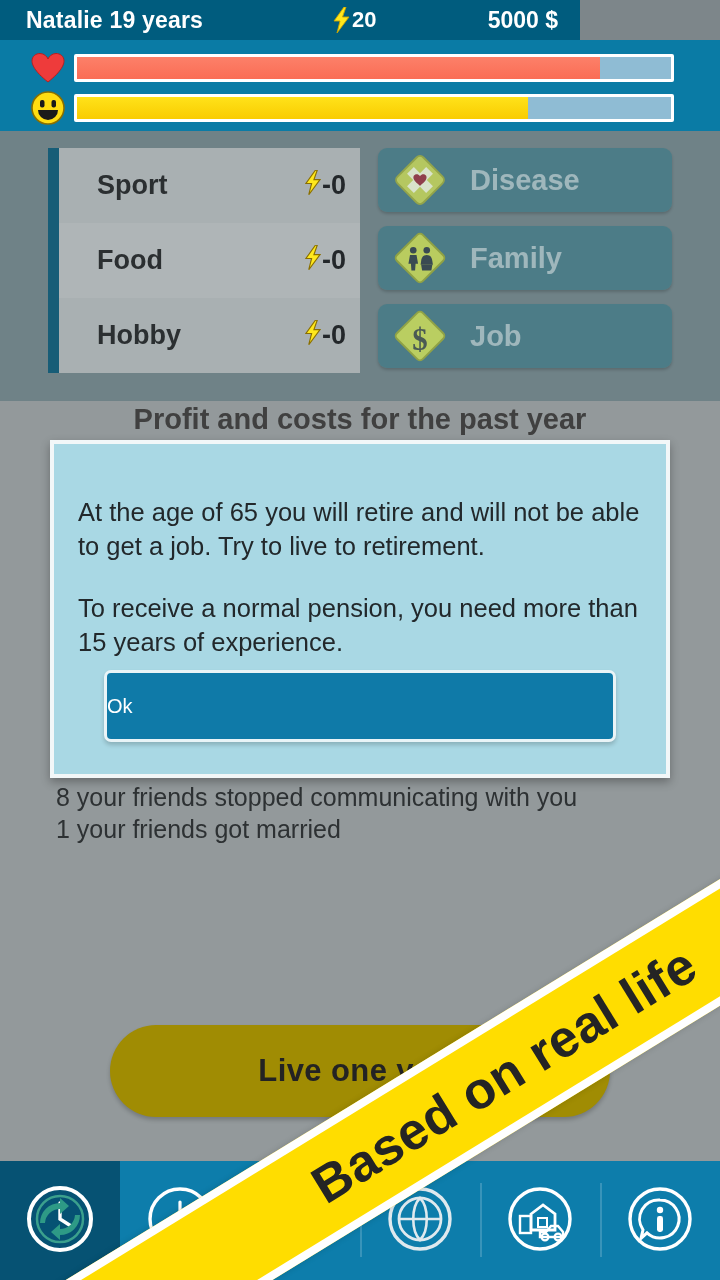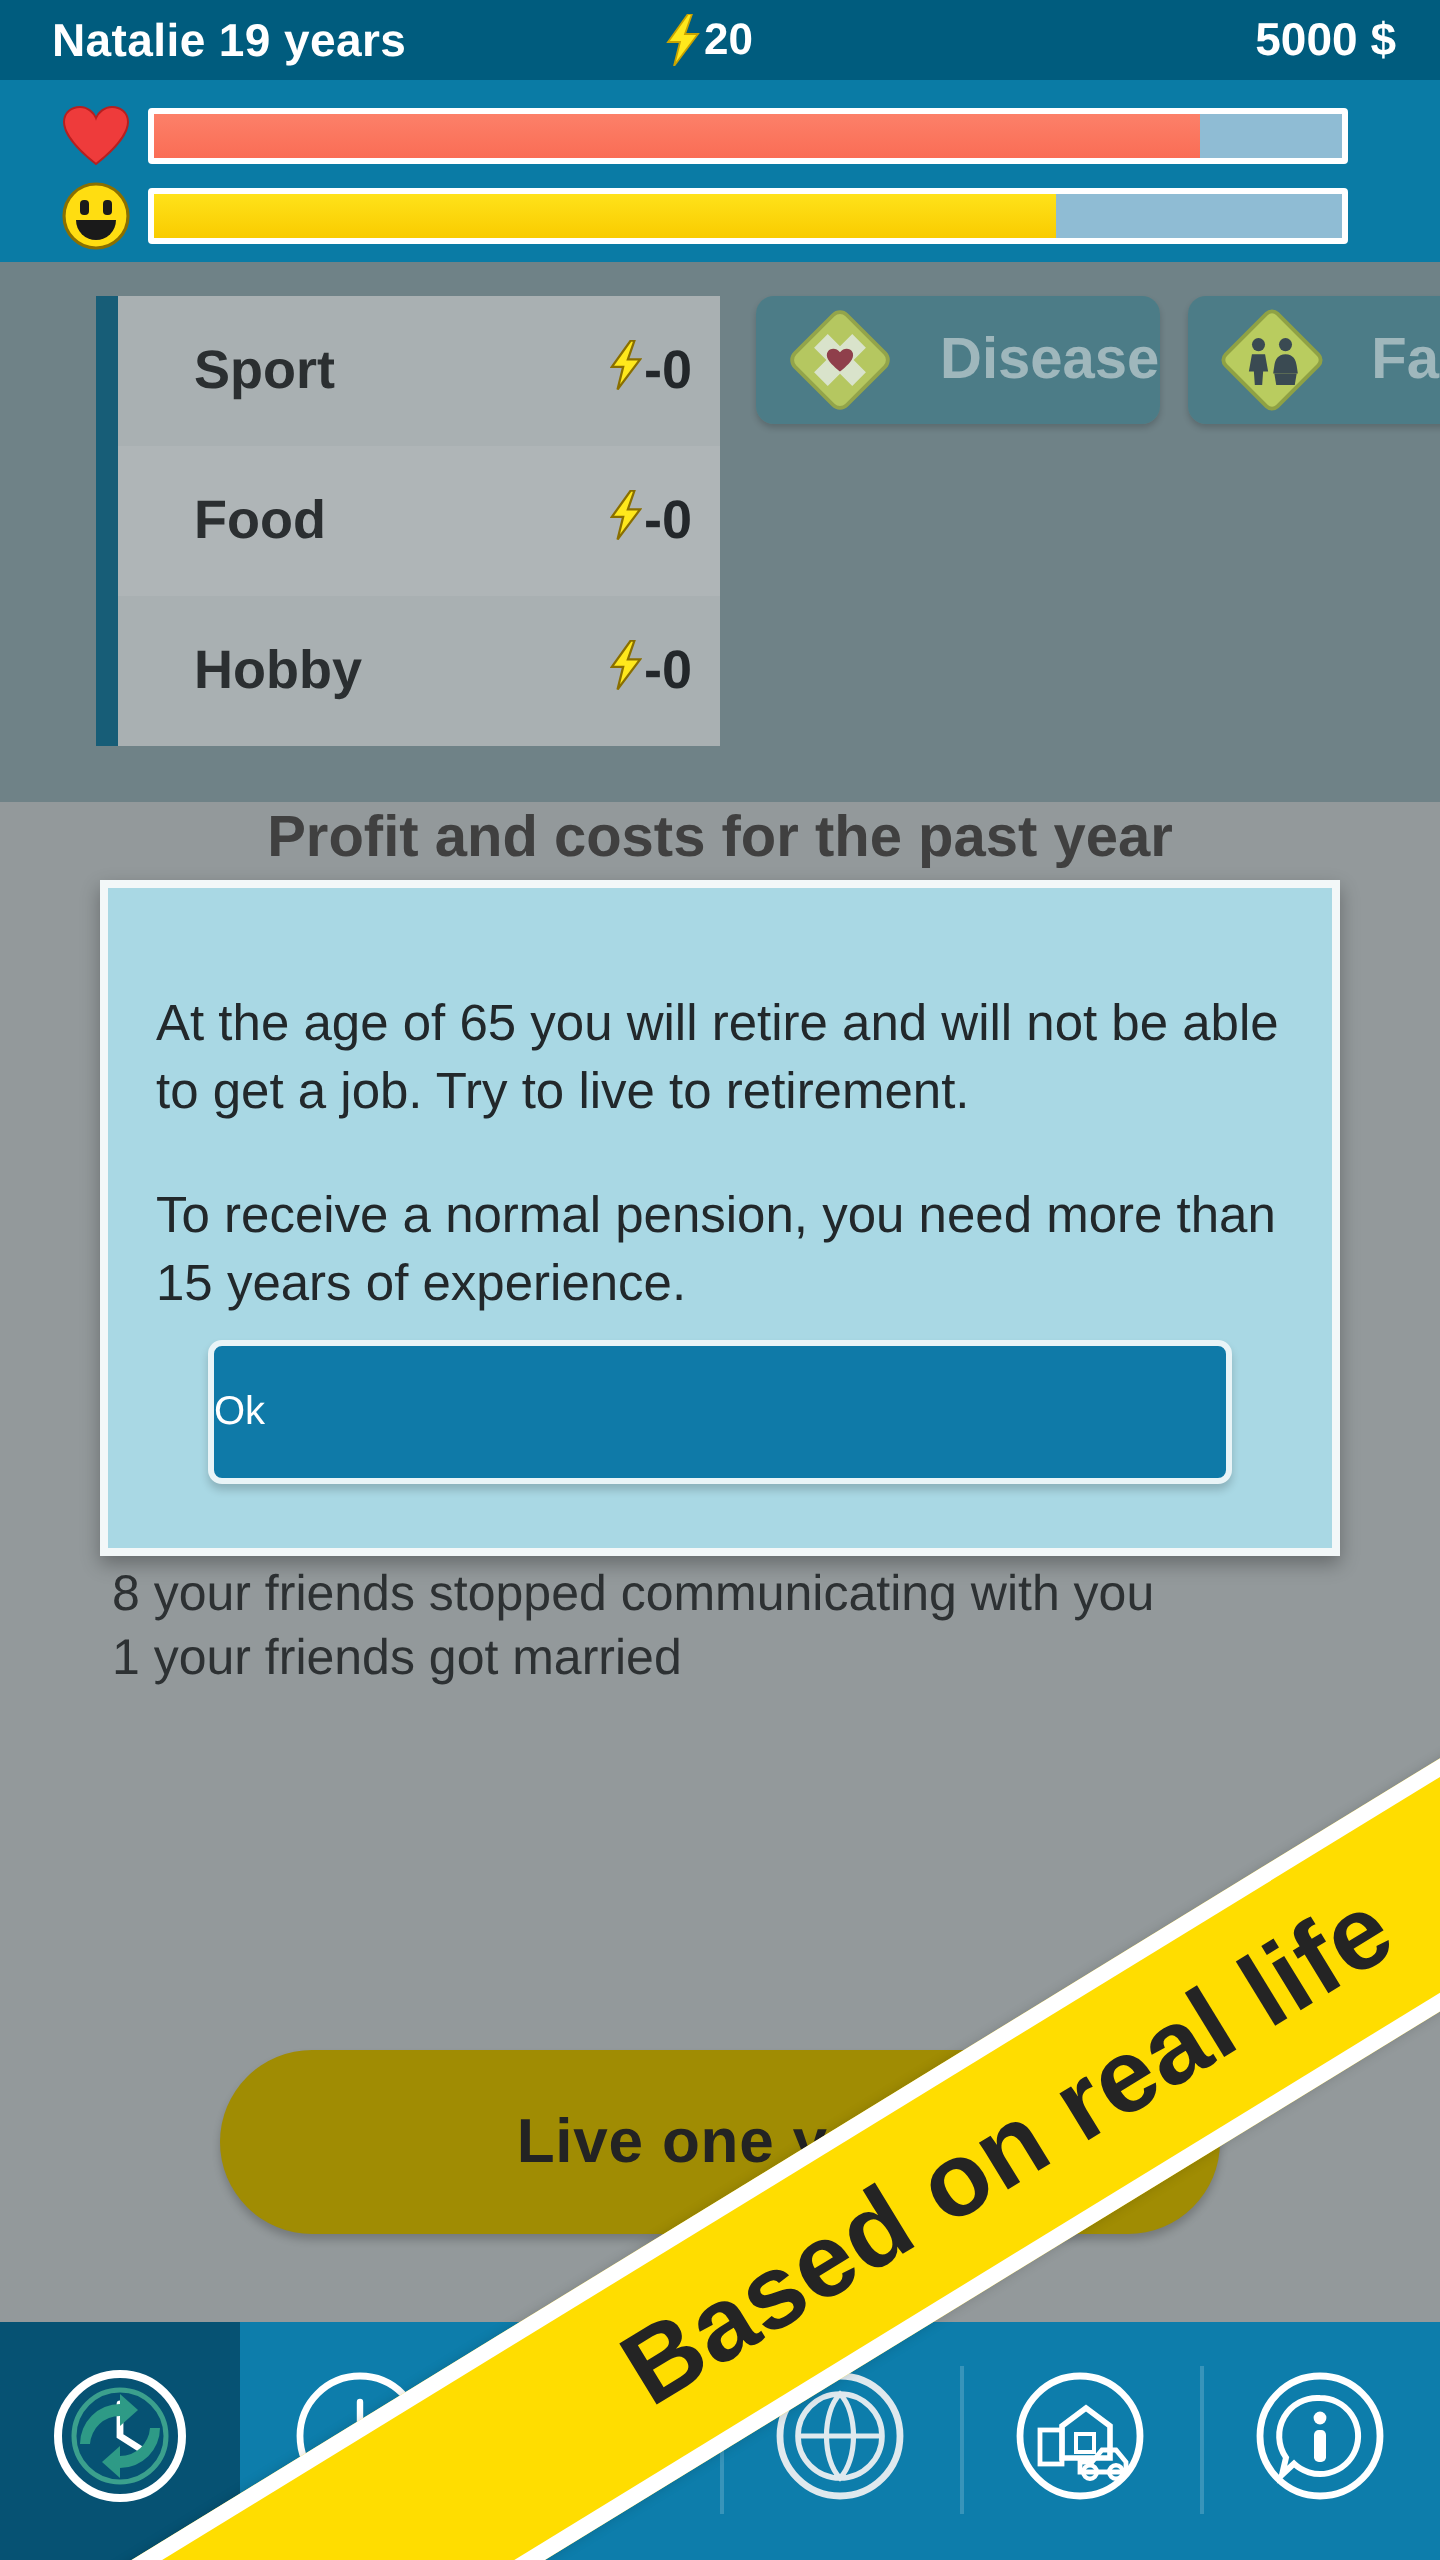--- a/index.html
+++ b/index.html
@@ -11,21 +11,21 @@
   }
   #app {
     position: relative;
     width: 720px; height: 1280px;
     overflow: hidden;
   }
 
   
   .top-header {
     position: absolute; left: 0; top: 0;
-    width: 720px; height: 40px;
+    width: 580px; height: 40px;
     background: #005c7e;
     display: flex; align-items: center;
     color: #ffffff;
   }
   .hdr-name {
     font-size: 23px; font-weight: bold;
     margin-left: 26px;
     letter-spacing: 0.2px;
     white-space: nowrap;
   }
@@ -109,21 +109,21 @@
   .act-cost {
     display: flex; align-items: center; gap: 1px;
     font-size: 27px; font-weight: bold;
     color: #23272a;
   }
 
   
   .action-buttons {
     position: absolute; left: 378px; top: 17px;
     width: 294px;
-    display: flex; flex-direction: row; gap: 14px;
+    display: flex; flex-direction: column; gap: 14px;
   }
   .action-btn {
     height: 64px;
     background: rgba(66,123,135,0.78);
     border-radius: 9px;
     display: flex; align-items: center;
     padding-left: 14px;
     box-shadow: 0 2px 3px rgba(0,0,0,0.18);
   }
   .action-btn .diamond-wrap {

